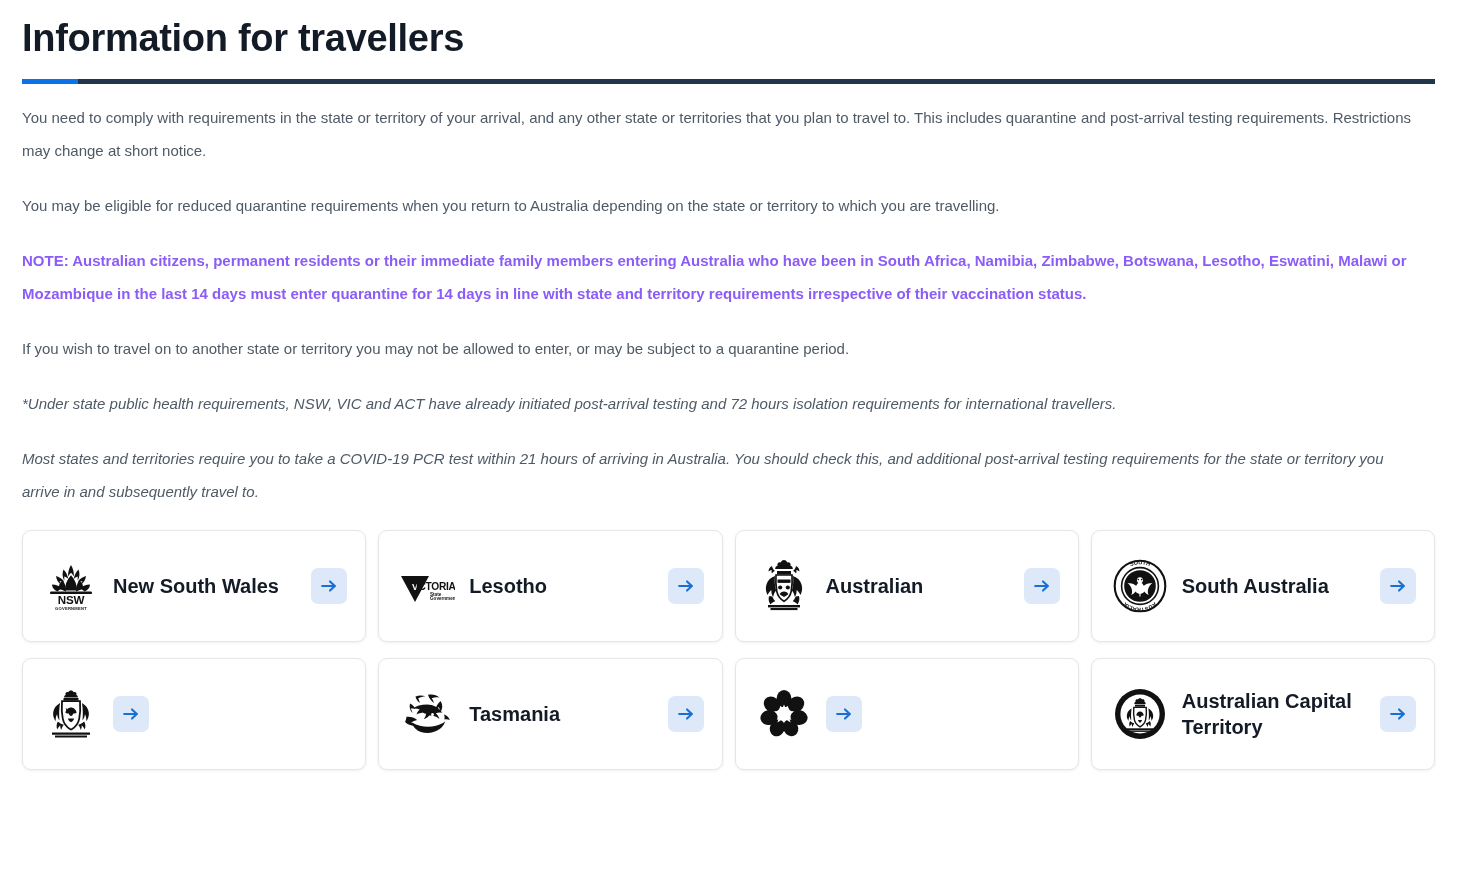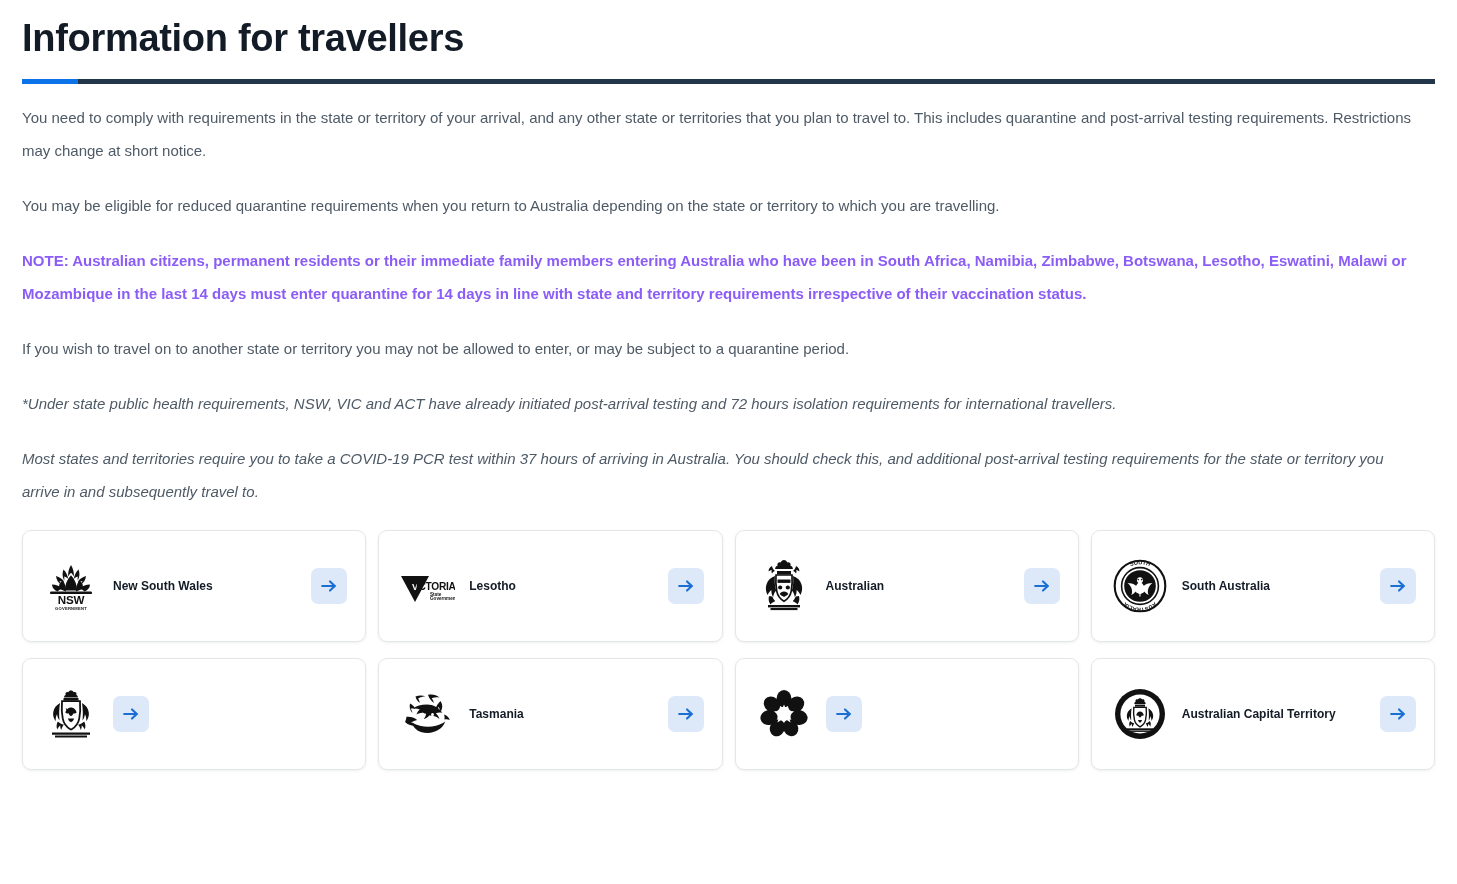--- a/index.html
+++ b/index.html
@@ -89,21 +89,21 @@
     height: 56px;
     flex: 0 0 56px;
     display: flex;
     align-items: center;
     justify-content: center;
     margin-right: 14px;
   }
   .card-logo svg { display: block; }
   .card-label {
     flex: 1 1 auto;
-    font-size: 12px;
+    font-size: 20px;
     line-height: 26px;
     font-weight: bold;
     color: #131b26;
     white-space: pre-line;
     padding-right: 26px;
   }
   .card-arrow {
     flex: 0 0 36px;
     width: 36px;
     height: 36px;
@@ -126,21 +126,21 @@
   <div class="title-rule">
     <span class="accent"></span>
   </div>
 
   <div class="copy">
     <p class="para">You need to comply with requirements in the state or territory of your arrival, and any other state or territories that you plan to travel to. This includes quarantine and post-arrival testing requirements. Restrictions may change at short notice.</p>
     <p class="para">You may be eligible for reduced quarantine requirements when you return to Australia depending on the state or territory to which you are travelling.</p>
     <p class="para bold">NOTE: Australian citizens, permanent residents or their immediate family members entering Australia who have been in South Africa, Namibia, Zimbabwe, Botswana, Lesotho, Eswatini, Malawi or Mozambique in the last 14 days must enter quarantine for 14 days in line with state and territory requirements irrespective of their vaccination status.</p>
     <p class="para">If you wish to travel on to another state or territory you may not be allowed to enter, or may be subject to a quarantine period.</p>
     <p class="para italic">*Under state public health requirements, NSW, VIC and ACT have already initiated post-arrival testing and 72 hours isolation requirements for international travellers.</p>
-    <p class="para italic">Most states and territories require you to take a COVID-19 PCR test within 37 hours of arriving in Australia. You should check this, and additional post-arrival testing requirements for the state or territory you arrive in and subsequently travel to.</p>
+    <p class="para italic">Most states and territories require you to take a COVID-19 PCR test within 21 hours of arriving in Australia. You should check this, and additional post-arrival testing requirements for the state or territory you arrive in and subsequently travel to.</p>
   </div>
 
   <div class="card-grid">
 
     <div class="state-card">
       <span class="card-logo">
         <svg width="54" height="50" viewBox="0 0 54 50">
           <g fill="#111111">
             <path d="M27 4c2.2 3.6 3 7.4 2.9 11.4-1-1.5-2-2.8-2.9-3.7-.9.9-1.9 2.2-2.9 3.7C24 11.4 24.8 7.6 27 4z"></path>
             <path d="M19.5 8.5c2.6 2.6 4.1 5.8 4.7 9.2-1.4-1-2.8-1.8-4-2.2.2 1.2.2 2.6 0 4-1.9-3.5-2.2-7.4-.7-11z"></path>

